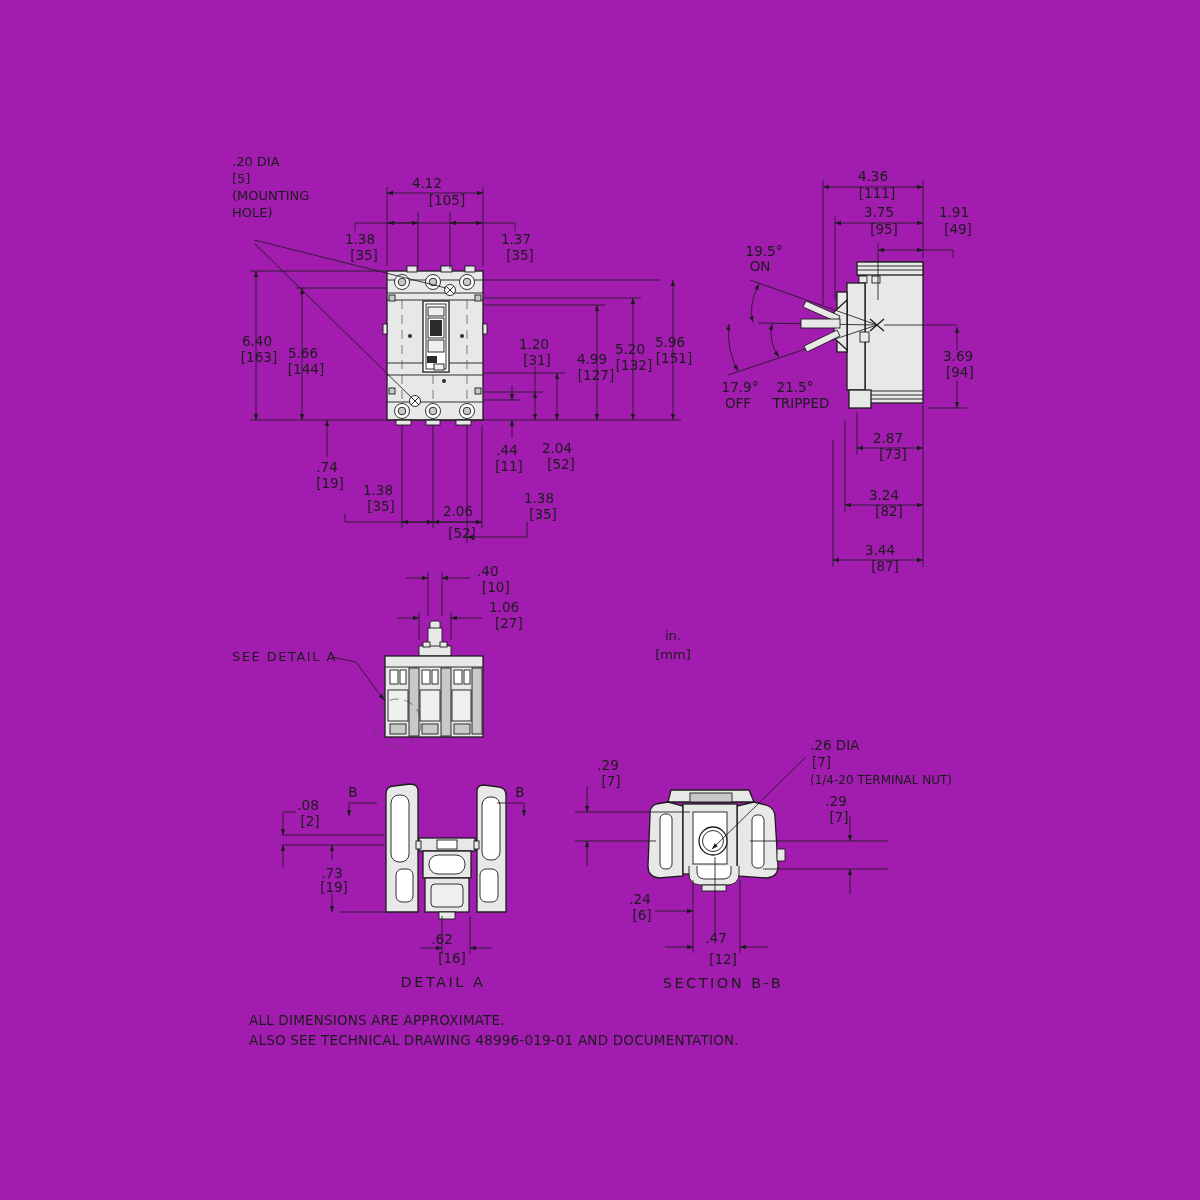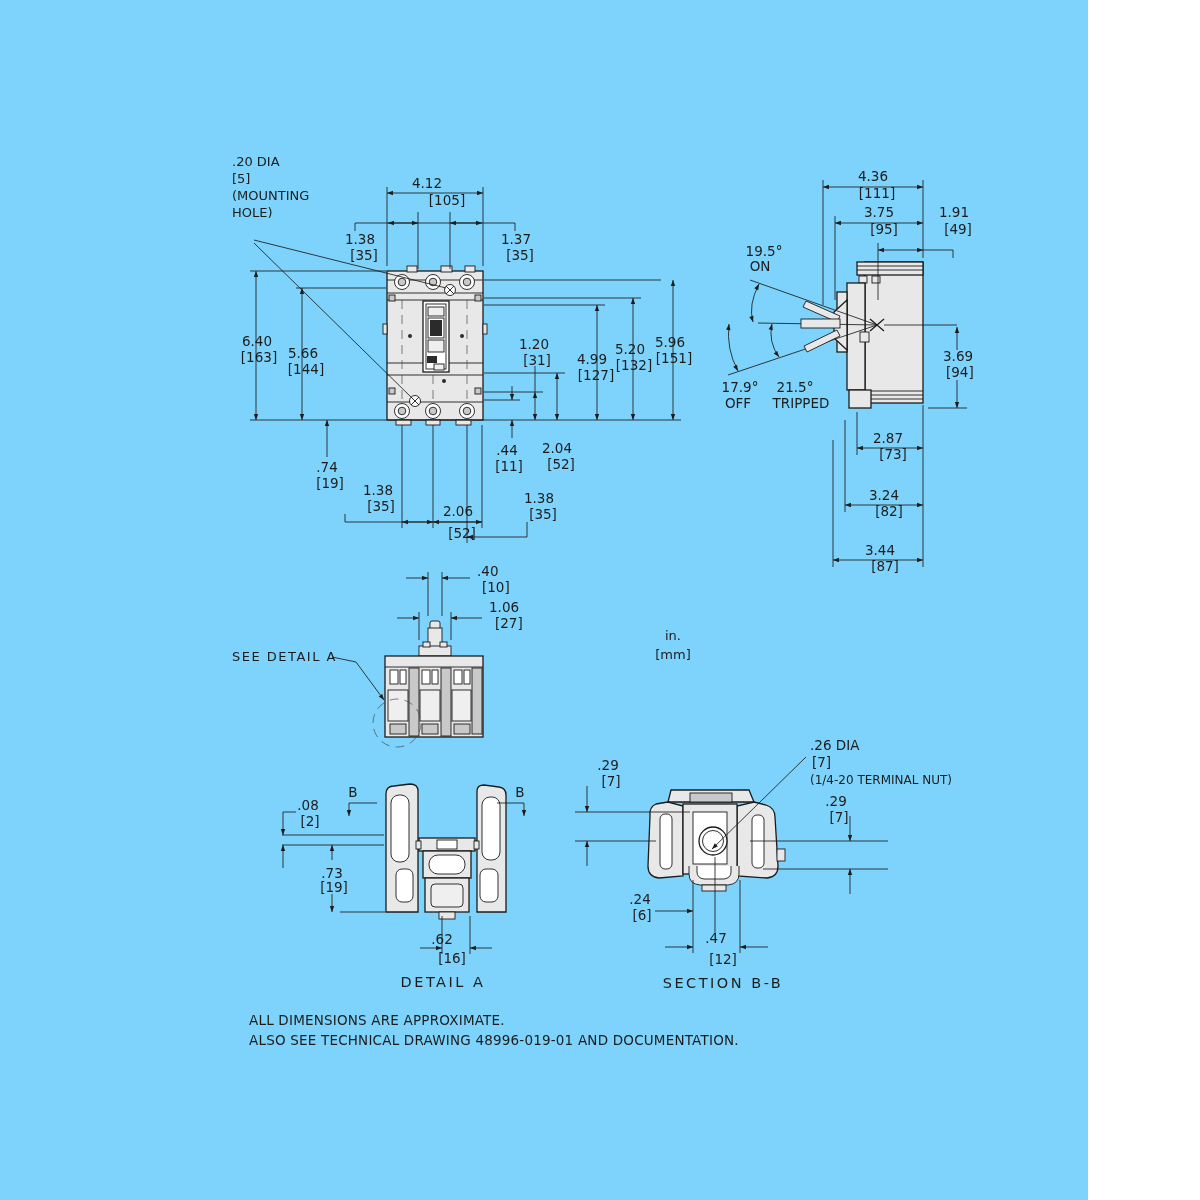--- a/index.html
+++ b/index.html
@@ -1,16 +1,16 @@
 <!DOCTYPE html>
 <html><head>
 <meta charset="utf-8">
 <style>
   html,body{margin:0;padding:0;background:#fff;}
-  .stage{position:relative;width:1088px;height:1200px;background:#7dd3fc;overflow:hidden;
+  .stage{position:relative;width:1200px;height:1200px;background:#a21caf;overflow:hidden;
          font-family:"DejaVu Sans",sans-serif;}
   svg{position:absolute;left:0;top:0;}
   text{font-family:"DejaVu Sans","Liberation Sans",sans-serif;fill:#1c1c1c;}
   .d{font-size:13.5px;}
   .ann{font-size:13px;}
   .sm{font-size:12px;}
   .cap{font-size:14.5px;letter-spacing:2.5px;}
   .note{font-size:13.5px;letter-spacing:0.2px;}
   .mid{text-anchor:middle;}
   .ol{stroke:#1c1c1c;stroke-width:1.3;fill:none;}

